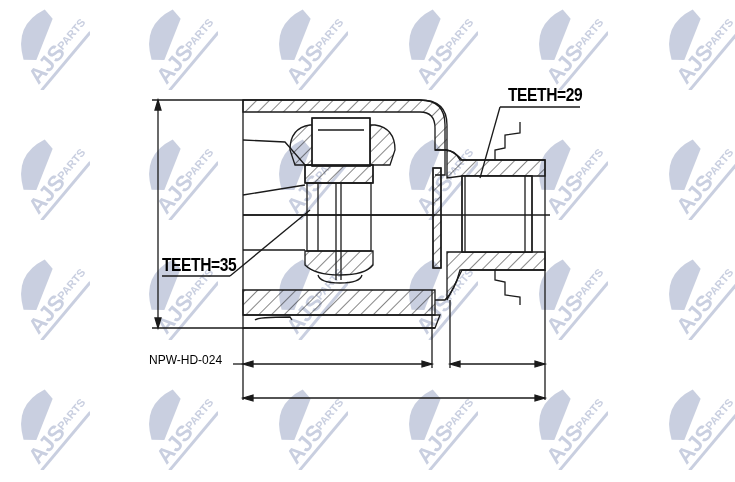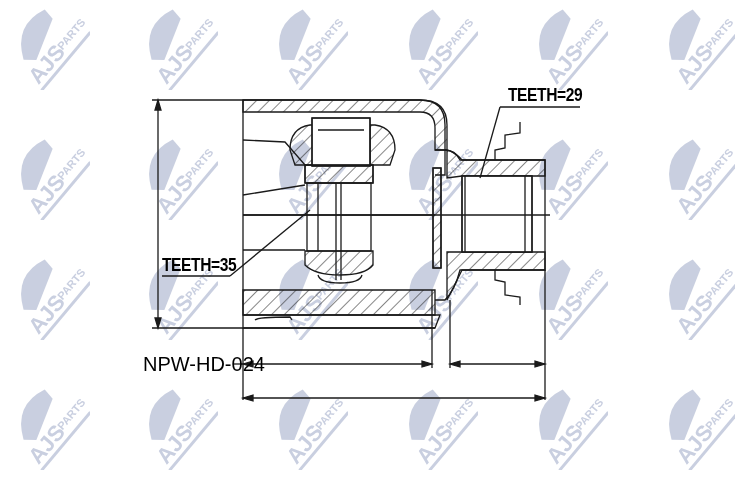--- a/index.html
+++ b/index.html
@@ -4,21 +4,21 @@
 <style>
   html, body { margin: 0; padding: 0; background: #ffffff; }
   .canvas { position: relative; width: 735px; height: 482px; overflow: hidden; background: #ffffff; font-family: "Liberation Sans", sans-serif; }
   .wm-layer { position: absolute; inset: 0; }
   .wm { position: absolute; width: 90px; height: 90px; }
   .drawing { position: absolute; left: 0; top: 0; }
   .label { position: absolute; font-family: "Liberation Sans", sans-serif; color: #000; white-space: nowrap; }
   .teeth { font-size: 19px; font-weight: bold; letter-spacing: -0.5px; transform: scaleX(0.82); transform-origin: left top; }
   .teeth-29 { left: 508px; top: 84px; }
   .teeth-35 { left: 162px; top: 254px; }
-  .part-no { left: 143px; top: 353px; font-size: 20px; }
+  .part-no { left: 149px; top: 353px; font-size: 12px; }
 </style>
 </head>
 <body>
 
 <div class="canvas">
 
   <div class="wm-layer" id="wm-layer">
       <div class="wm" style="left: 0px; top: 0px;"><svg width="90" height="90" viewBox="0 0 90 90">
           <g transform="rotate(-50 45 45)">
             <path d="M20,38 Q40,8 72,22 L70,34 L28,48 Z" fill="#c9cfe0"></path>

